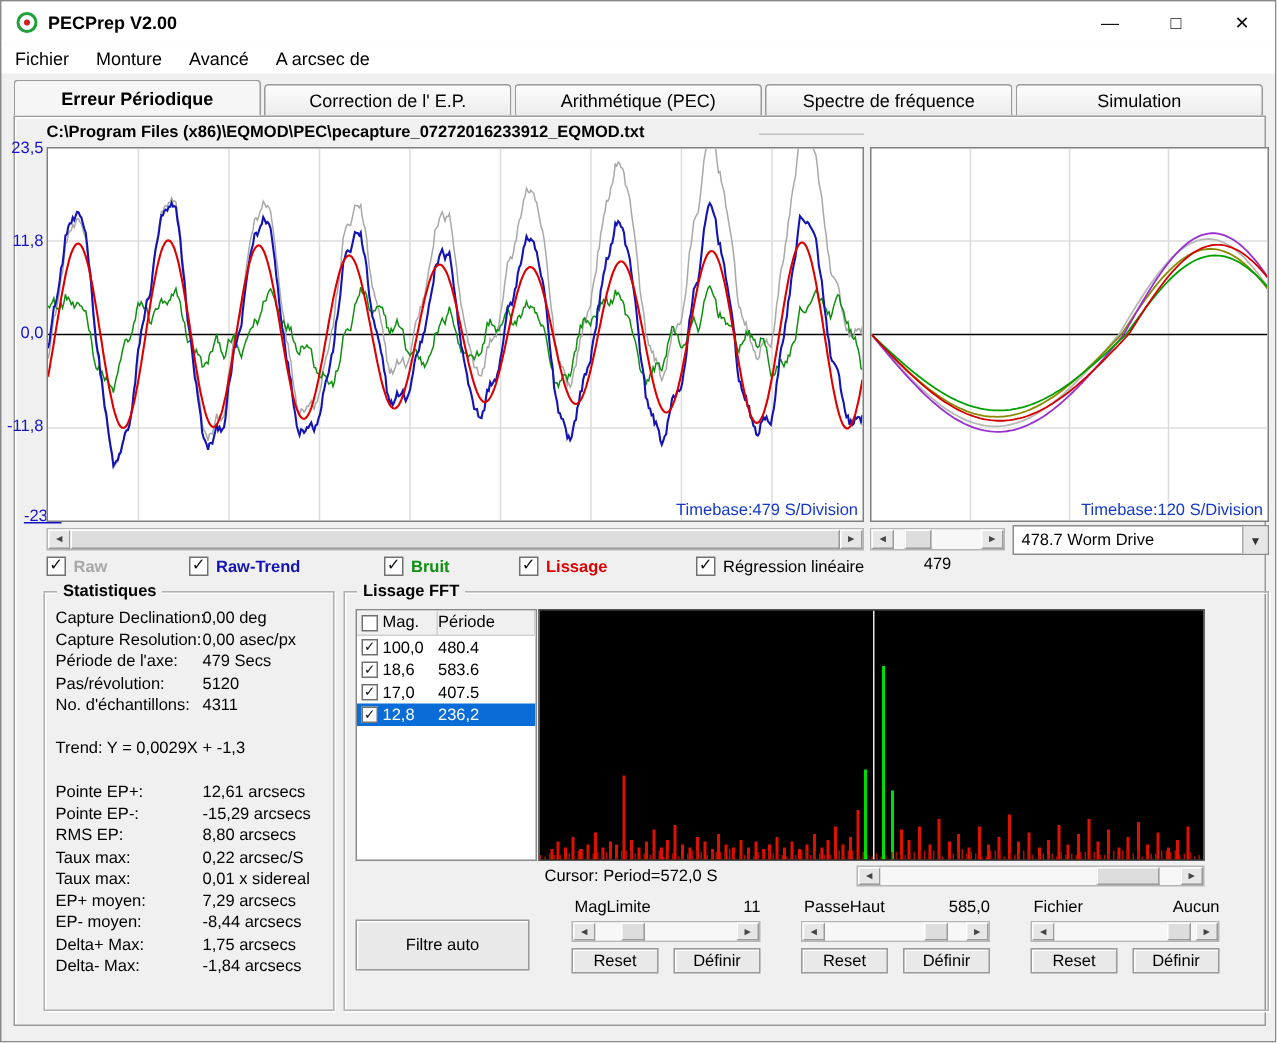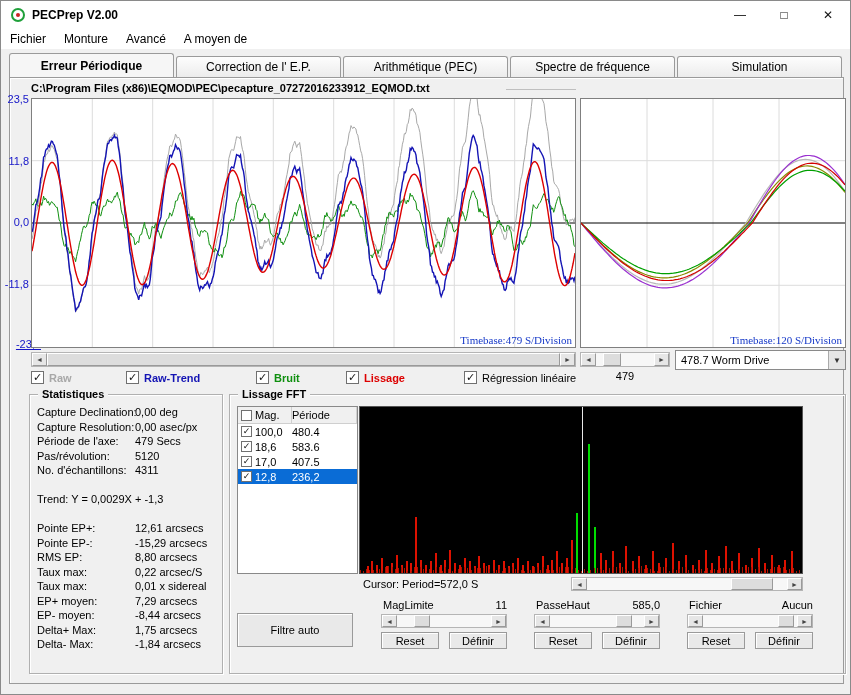--- a/index.html
+++ b/index.html
@@ -24,21 +24,21 @@
        background:linear-gradient(#fdfdfd,#ececec);border:1px solid #9a9a9a;border-bottom:none;
        border-radius:3px 3px 0 0;margin-right:2px;white-space:nowrap;text-align:center;}
   .tab.active{height:24px;background:#f6f6f6;font-weight:bold;position:relative;z-index:3;}
   .panel{position:absolute;left:8px;top:76px;width:835px;height:607px;border:1px solid #9a9a9a;background:#f0f0f0;box-shadow:inset 1px 1px 0 #fff;}
 
   .filepath{position:absolute;left:30px;top:81px;font-weight:bold;font-size:11px;white-space:nowrap;}
   .filepath-line{position:absolute;top:88px;height:1px;background:#bfbfbf;}
 
   .ylabel{position:absolute;width:27px;text-align:right;color:#1515c8;font-size:11px;}
 
-  .chartbox{position:absolute;background:#fff;border:1px solid #7f7f7f;overflow:hidden;font-family:Liberation Serif, serif;}
+  .chartbox{position:absolute;background:#fff;border:1px solid #7f7f7f;overflow:hidden;}
   .timebase{position:absolute;right:3px;bottom:1px;color:#1538c8;font-size:11px;pointer-events:none;}
 
   
   .sb{position:absolute;background:#f0f0f0;border:1px solid #b5b5b5;display:flex;}
   .sb-btn{width:15px;height:100%;background:#e6e6e6;border:1px solid #fff;border-right-color:#9a9a9a;border-bottom-color:#9a9a9a;
           font-size:7px;display:flex;align-items:center;justify-content:center;color:#444;flex:none;}
   .sb-track{flex:1;position:relative;background:#f7f7f7;}
   .sb-thumb{position:absolute;top:0;height:100%;background:#ddd;border:1px solid #fff;border-right-color:#9a9a9a;border-bottom-color:#9a9a9a;}
 
   .scrollval{position:absolute;text-align:center;font-size:11px;}
@@ -98,21 +98,21 @@
       <div class="win-btn">—</div>
       <div class="win-btn">□</div>
       <div class="win-btn">✕</div>
     </div>
   </div>
 
   <div class="menubar" id="menu-items">
       <div class="menu-item">Fichier</div>
       <div class="menu-item">Monture</div>
       <div class="menu-item">Avancé</div>
-      <div class="menu-item">A moyen de</div>
+      <div class="menu-item">A arcsec de</div>
     </div>
 
   <div class="tabstrip" id="tabstrip">
       <div class="tab active">Erreur Périodique</div>
       <div class="tab">Correction de l' E.P.</div>
       <div class="tab">Arithmétique (PEC)</div>
       <div class="tab">Spectre de fréquence</div>
       <div class="tab">Simulation</div>
     </div>
   <div class="panel"></div>

